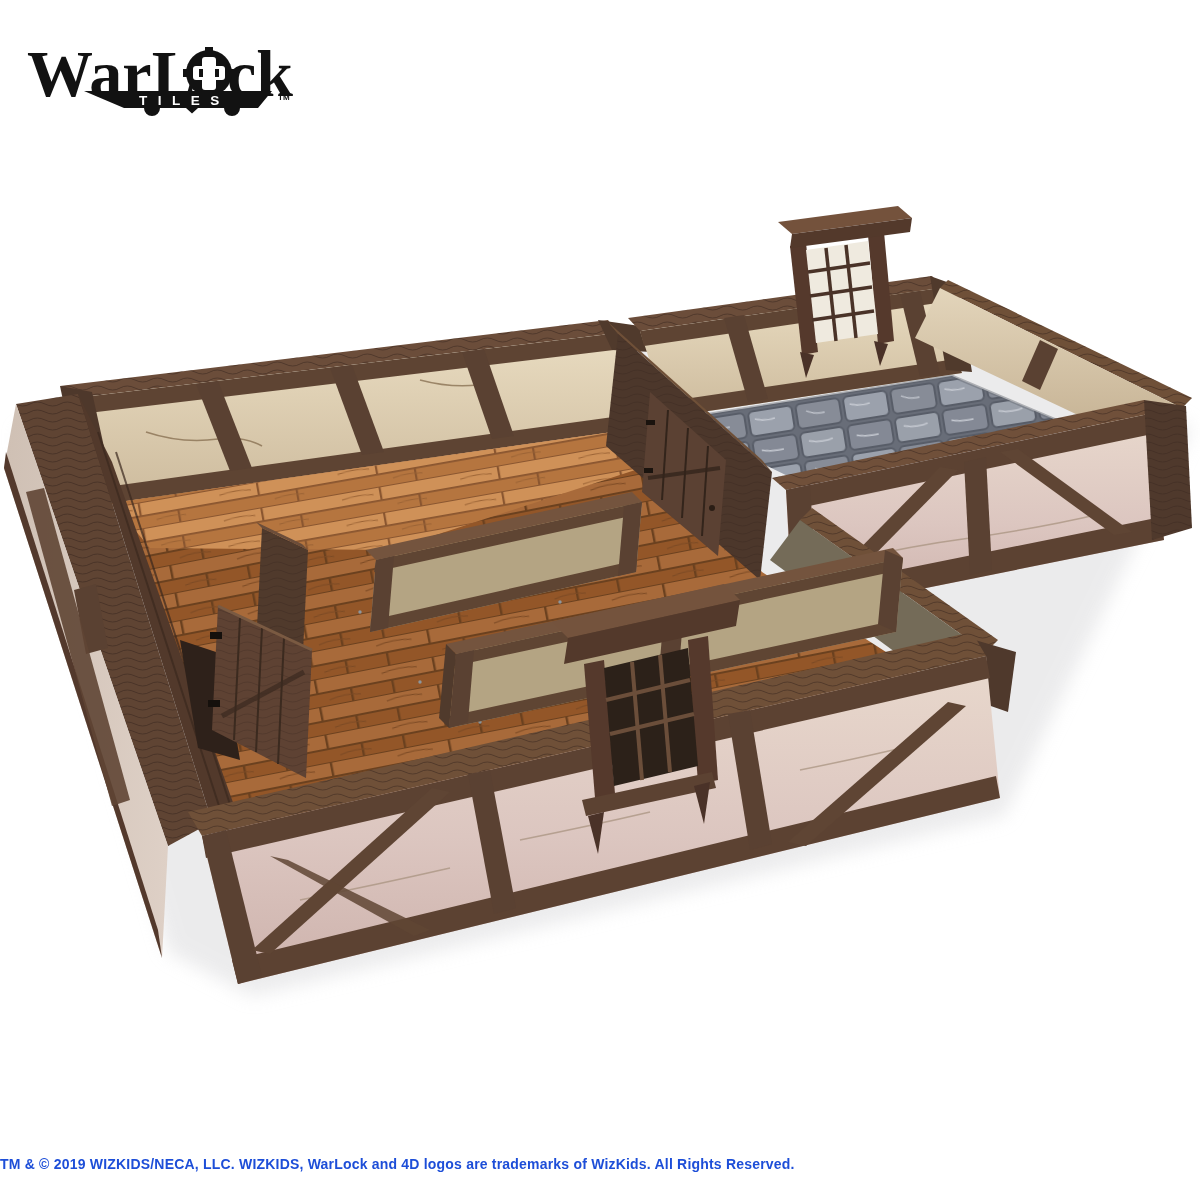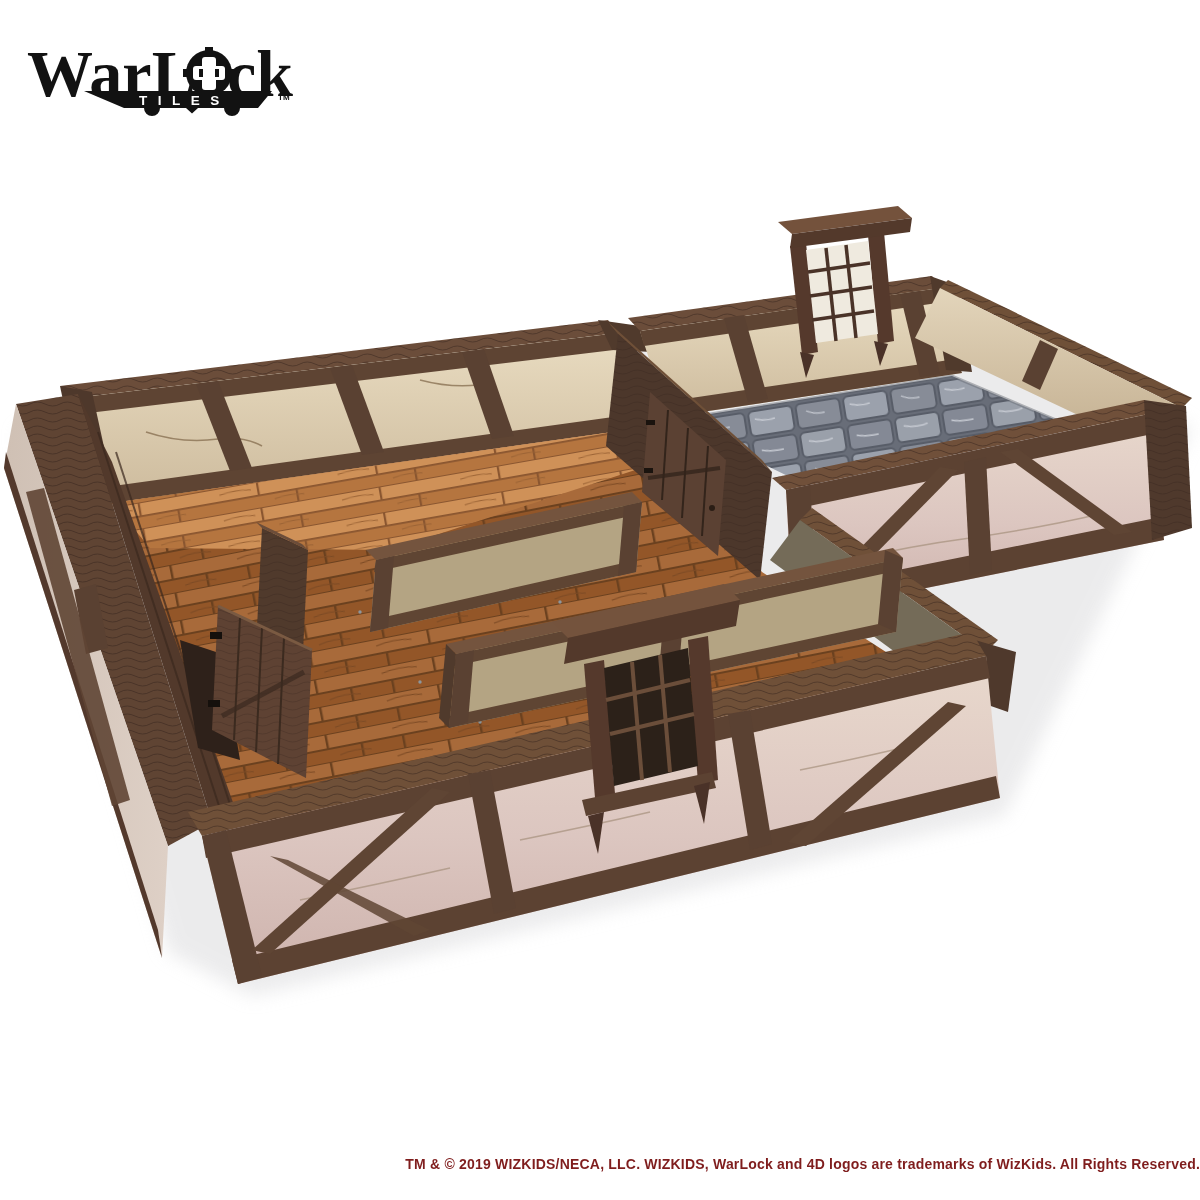--- a/index.html
+++ b/index.html
@@ -3,22 +3,22 @@
 <meta charset="utf-8">
 <style>
   html,body{margin:0;padding:0;background:#ffffff;}
   .page{position:relative;width:1200px;height:1200px;background:#ffffff;overflow:hidden;
         font-family:"Liberation Sans",sans-serif;}
   .logo-wrap{position:absolute;left:26px;top:18px;width:360px;height:120px;}
   .scene-wrap{position:absolute;left:0;top:150px;width:1200px;height:880px;}
   .disclaimer{position:absolute;left:0;top:1040px;width:1200px;text-align:center;
       font-size:27.5px;font-weight:bold;letter-spacing:.2px;color:#e8191f;
       font-family:"Liberation Sans",sans-serif;}
-  .legal{position:absolute;left:0;top:1156px;width:1200px;text-align:right;
-      font-size:14px;font-weight:bold;letter-spacing:.2px;color:#7f1d1d;
+  .legal{position:absolute;left:0;top:1156px;width:1200px;text-align:left;
+      font-size:14px;font-weight:bold;letter-spacing:.2px;color:#1d4ed8;
       font-family:"Liberation Sans",sans-serif;}
   svg{display:block;}
   .brand-serif{font-family:"Liberation Serif",serif;font-weight:bold;}
   .banner-sans{font-family:"Liberation Sans",sans-serif;font-weight:bold;}
 </style>
 </head>
 <body>
 
 <div class="page">
 

